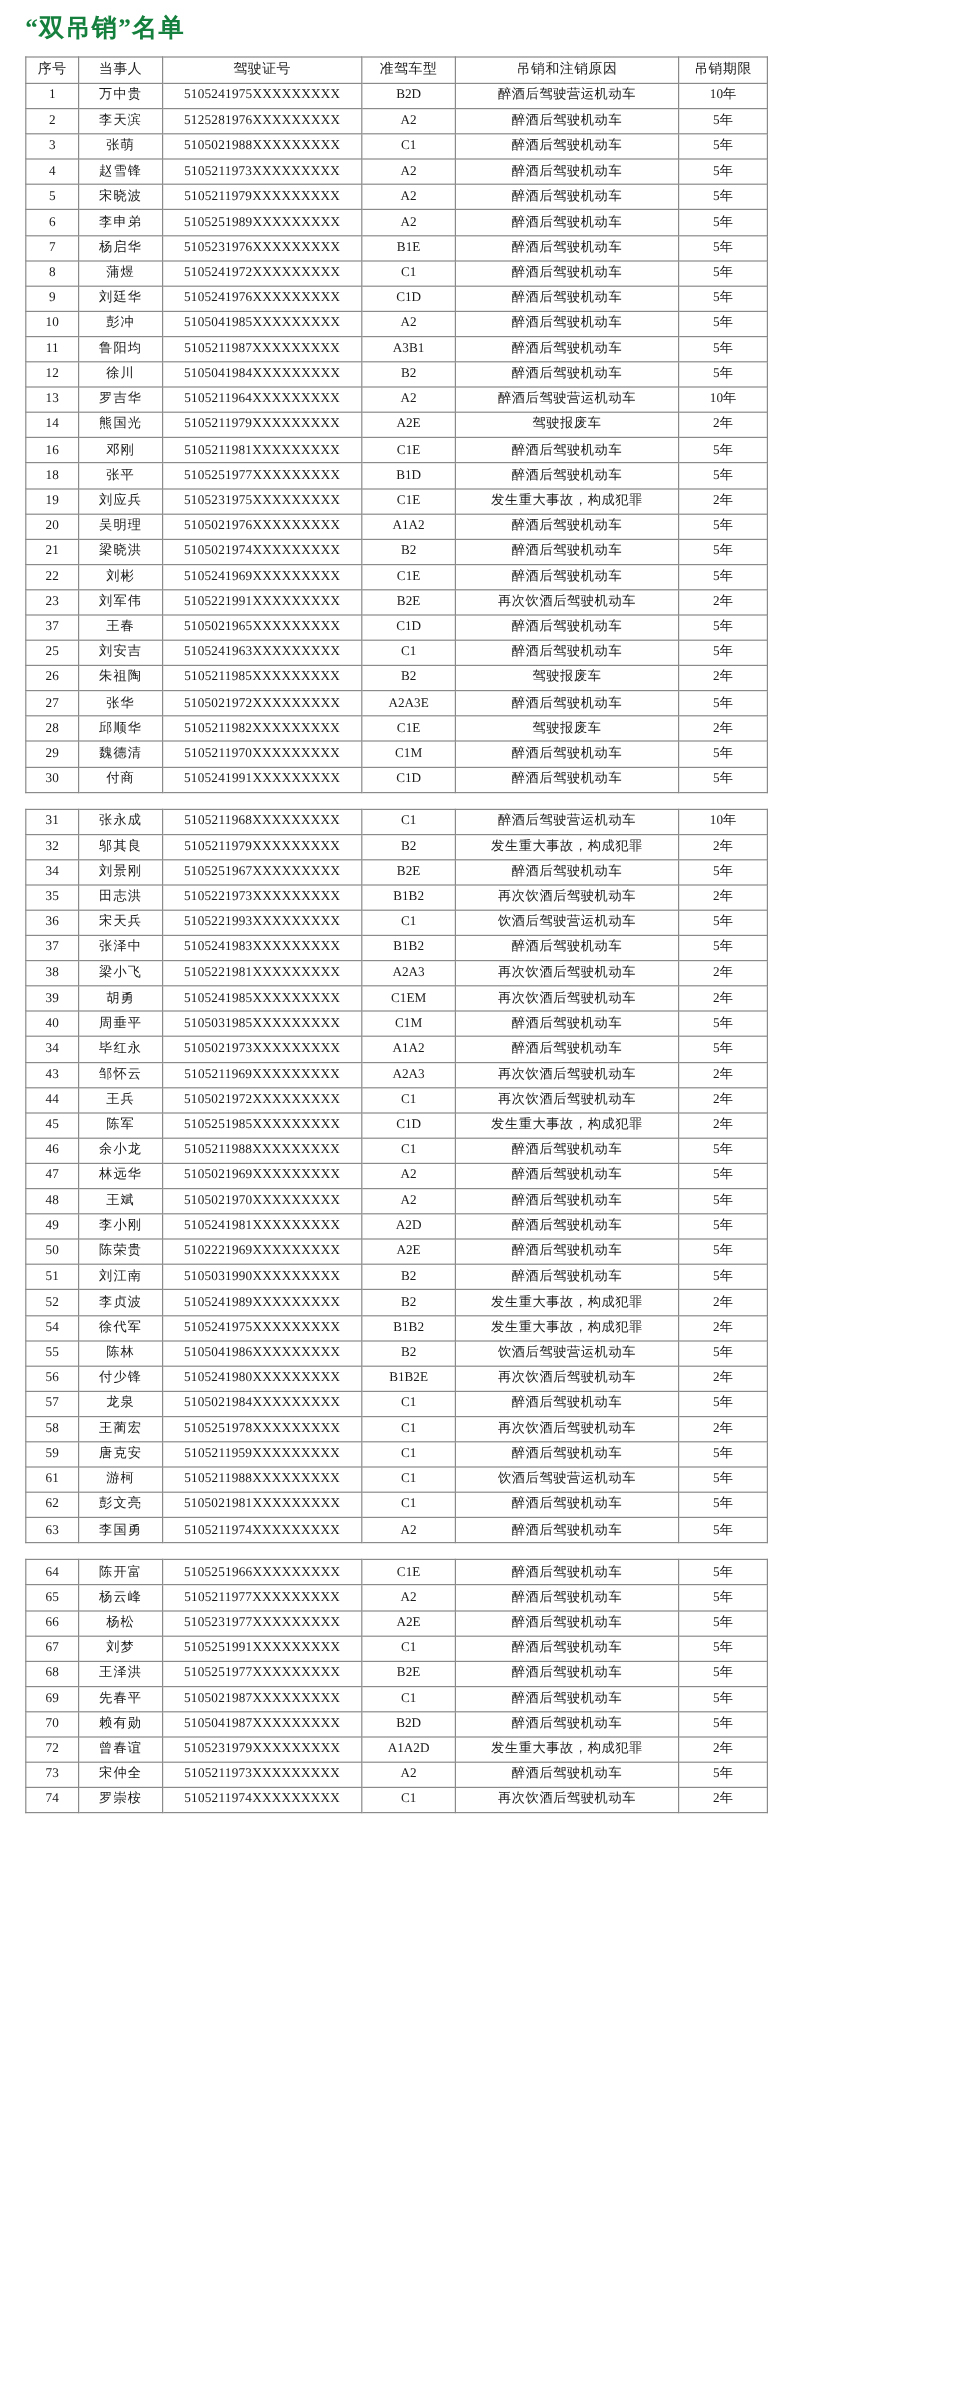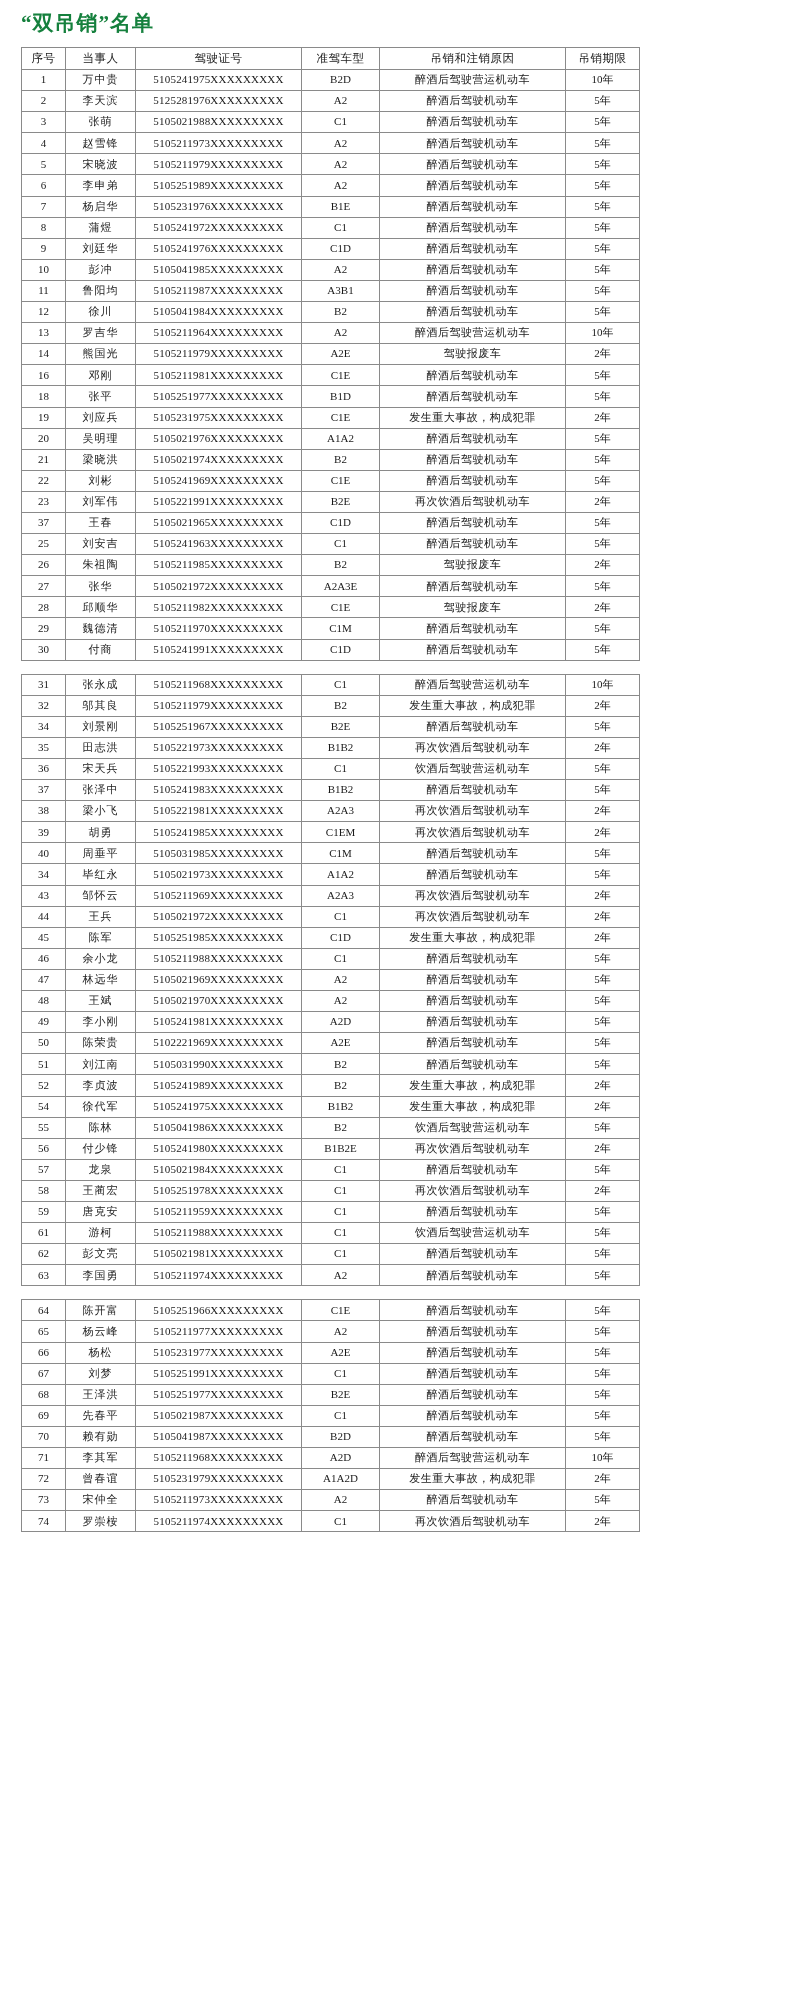--- a/index.html
+++ b/index.html
@@ -616,28 +616,20 @@
           </tr>
           <tr>
             <td class="c-idx">70</td>
             <td class="c-name">赖有勋</td>
             <td class="c-lic">5105041987XXXXXXXXX</td>
             <td class="c-type">B2D</td>
             <td class="c-reason">醉酒后驾驶机动车</td>
             <td class="c-term">5年</td>
           </tr>
           <tr>
-            <td class="c-idx">71</td>
-            <td class="c-name">李其军</td>
-            <td class="c-lic">5105211968XXXXXXXXX</td>
-            <td class="c-type">A2D</td>
-            <td class="c-reason">醉酒后驾驶营运机动车</td>
-            <td class="c-term">10年</td>
-          </tr>
-          <tr>
             <td class="c-idx">72</td>
             <td class="c-name">曾春谊</td>
             <td class="c-lic">5105231979XXXXXXXXX</td>
             <td class="c-type">A1A2D</td>
             <td class="c-reason">发生重大事故，构成犯罪</td>
             <td class="c-term">2年</td>
           </tr>
           <tr>
             <td class="c-idx">73</td>
             <td class="c-name">宋仲全</td>

